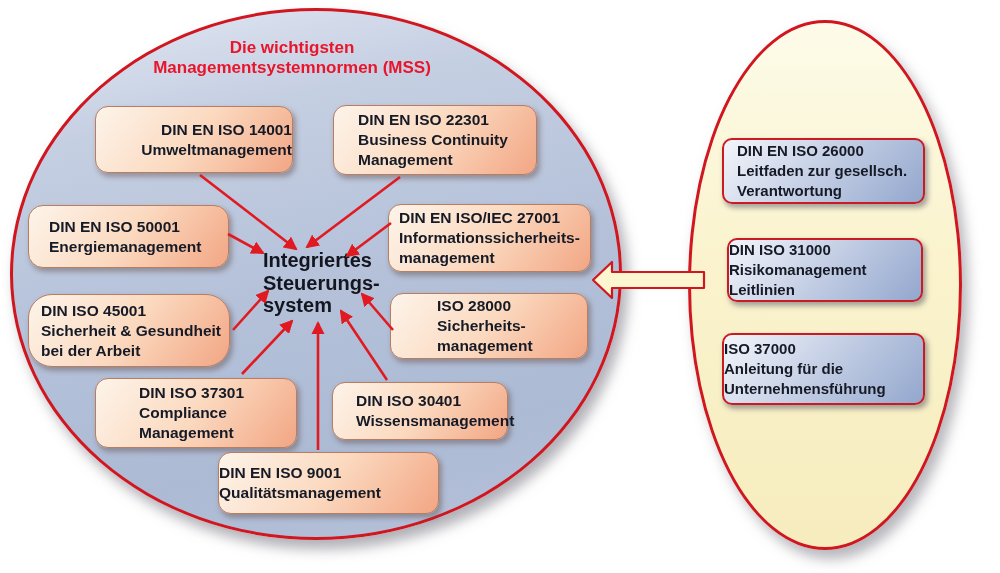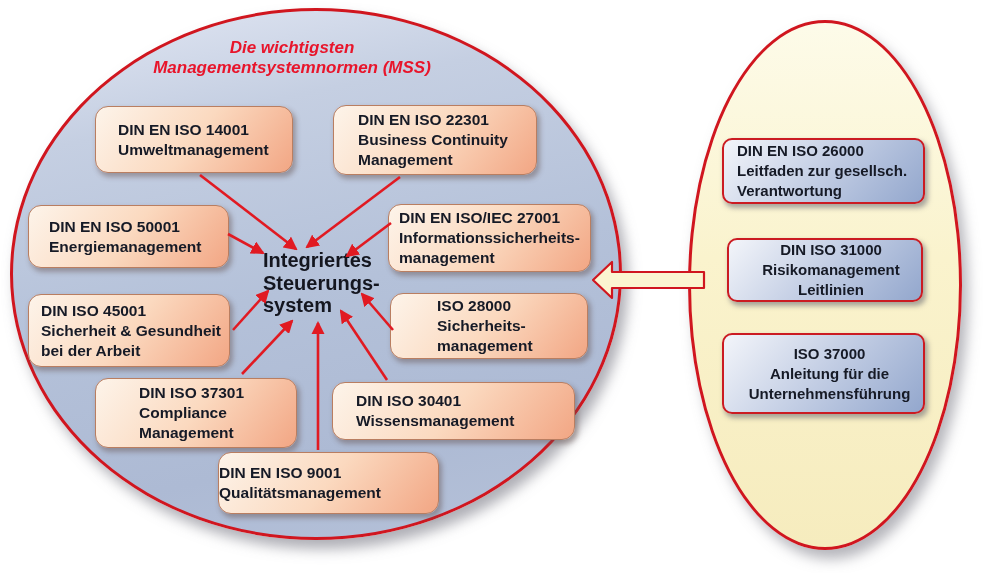--- a/index.html
+++ b/index.html
@@ -17,21 +17,21 @@
   #right-ellipse{
     left:688px;top:20px;width:268px;height:524px;
     border:3px solid #d0161f;
     background:linear-gradient(180deg,#fdfbe9 0%,#faf3cd 45%,#f6ecbe 100%);
     box-shadow:6px 9px 13px rgba(110,110,122,.5);
   }
   #title{
     position:absolute;left:118px;top:38px;width:348px;text-align:center;
     color:#e8152b;font-weight:bold;font-size:17px;line-height:20px;
   }
-  #title span{display:block;font-style:italic;}
+  #title span{display:block;}
   #center-node{
     position:absolute;left:263px;top:249px;width:130px;
     color:#14161f;font-weight:bold;font-size:20px;line-height:22.5px;
   }
   #center-node span{display:block;}
   .sbox,.bbox{
     position:absolute;display:flex;flex-direction:column;justify-content:center;
     font-weight:bold;color:#161a26;box-sizing:border-box;
   }
   .sbox{
@@ -40,77 +40,77 @@
     box-shadow:2.5px 3.5px 5px rgba(100,80,78,.45);
     font-size:15.5px;line-height:20px;
   }
   .bbox{
     border:2px solid #cb1b22;border-radius:10px;
     background:linear-gradient(132deg,#f3f5fa 0%,#c7d1e6 45%,#93a7cd 100%);
     box-shadow:2.5px 3.5px 5px rgba(88,88,104,.5);
     font-size:15px;line-height:20px;
   }
   .bl{display:block;}
-  .center-text{text-align:center;padding-left:12px;}
+  .center-text{text-align:left;}
   #arrow-layer{position:absolute;left:0;top:0;width:1000px;height:573px;pointer-events:none;}
 </style>
 </head>
 <body>
 
 <div id="stage">
 
   <div class="ellipse" id="left-ellipse"></div>
   <div class="ellipse" id="right-ellipse"></div>
 
   <div id="title">
     <span>Die wichtigsten</span>
     <span>Managementsystemnormen (MSS)</span>
   </div>
 
-  <div class="sbox" style="left:95px;top:106px;width:198px;height:67px;padding-left:22px;">
+  <div class="sbox" style="left:95px;top:106px;width:198px;height:67px;padding-left:30px;text-align:right;">
     <span class="bl">DIN EN ISO 14001</span>
     <span class="bl">Umweltmanagement</span>
   </div>
 
   <div class="sbox" style="left:333px;top:105px;width:204px;height:70px;padding-left:24px;">
     <span class="bl">DIN EN ISO 22301</span>
     <span class="bl">Business Continuity</span>
     <span class="bl">Management</span>
   </div>
 
-  <div class="sbox" style="left:28px;top:205px;width:201px;height:63px;padding-left:20px;">
+  <div class="sbox" style="left:28px;top:205px;width:201px;height:63px;padding-left:20px;border-radius:15px;">
     <span class="bl">DIN EN ISO 50001</span>
     <span class="bl">Energiemanagement</span>
   </div>
 
   <div class="sbox" style="left:388px;top:204px;width:203px;height:68px;padding-left:10px;">
     <span class="bl">DIN EN ISO/IEC 27001</span>
     <span class="bl">Informationssicherheits-</span>
     <span class="bl">management</span>
   </div>
 
-  <div class="sbox" style="left:28px;top:294px;width:202px;height:73px;padding-left:12px;">
+  <div class="sbox" style="left:28px;top:294px;width:202px;height:73px;padding-left:12px;border-radius:24px;">
     <span class="bl">DIN ISO 45001</span>
     <span class="bl">Sicherheit &amp; Gesundheit</span>
     <span class="bl">bei der Arbeit</span>
   </div>
 
   <div class="sbox" style="left:390px;top:293px;width:198px;height:66px;padding-left:46px;">
     <span class="bl">ISO 28000</span>
     <span class="bl">Sicherheits-</span>
     <span class="bl">management</span>
   </div>
 
   <div class="sbox" style="left:95px;top:378px;width:202px;height:70px;padding-left:43px;">
     <span class="bl">DIN ISO 37301</span>
     <span class="bl">Compliance</span>
     <span class="bl">Management</span>
   </div>
 
-  <div class="sbox" style="left:332px;top:382px;width:243px;height:58px;padding-left:23px;">
+  <div class="sbox" style="left:332px;top:382px;width:176px;height:58px;padding-left:23px;">
     <span class="bl">DIN ISO 30401</span>
     <span class="bl">Wissensmanagement</span>
   </div>
 
   <div class="sbox" style="left:218px;top:452px;width:221px;height:62px;">
     <span class="bl">DIN EN ISO 9001</span>
     <span class="bl">Qualitätsmanagement</span>
   </div>
 
   <div id="center-node">
@@ -124,21 +124,21 @@
     <span class="bl">Leitfaden zur gesellsch.</span>
     <span class="bl">Verantwortung</span>
   </div>
 
   <div class="bbox center-text" style="left:727px;top:238px;width:196px;height:64px;">
     <span class="bl">DIN ISO 31000</span>
     <span class="bl">Risikomanagement</span>
     <span class="bl">Leitlinien</span>
   </div>
 
-  <div class="bbox center-text" style="left:722px;top:333px;width:203px;height:81px;">
+  <div class="bbox center-text" style="left:722px;top:333px;width:203px;height:72px;">
     <span class="bl">ISO 37000</span>
     <span class="bl">Anleitung für die</span>
     <span class="bl">Unternehmensführung</span>
   </div>
 
   <svg id="arrow-layer" viewBox="0 0 1000 573" xmlns="http://www.w3.org/2000/svg">
     <defs>
       <marker id="arr" viewBox="0 0 10 10" refX="8.5" refY="5" markerWidth="5.2" markerHeight="5.2" orient="auto-start-reverse">
         <path d="M0,0 L10,5 L0,10 z" fill="#e11a22"></path>
       </marker>

